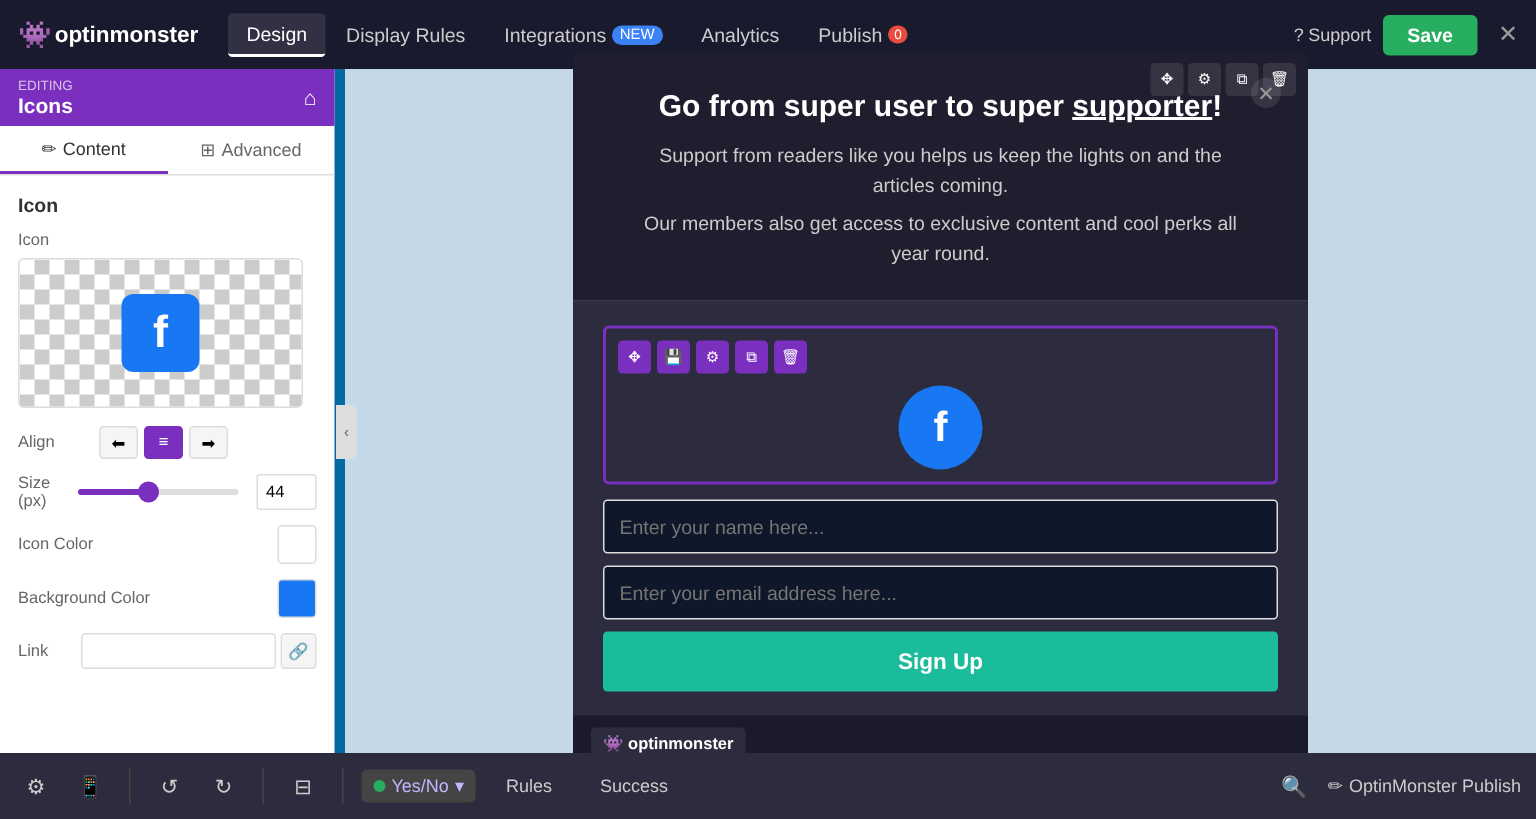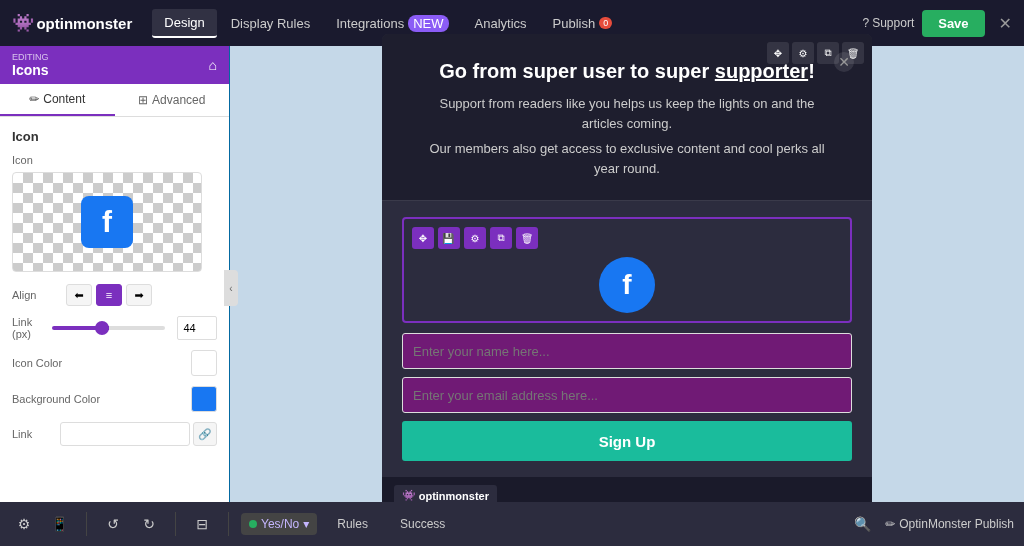--- a/index.html
+++ b/index.html
@@ -9,28 +9,28 @@
     .top-nav {
       display: flex; align-items: center; background: #1a1a2e; height: 46px; padding: 0 12px; gap: 0;
     }
     .om-logo { display: flex; align-items: center; margin-right: 20px; }
     .om-logo-text { color: white; font-weight: bold; font-size: 15px; }
     .om-logo-icon { color: #8bc34a; font-size: 18px; margin-right: 2px; }
     .nav-links { display: flex; align-items: center; gap: 2px; flex: 1; }
     .nav-link { color: #ccc; font-size: 13px; padding: 6px 12px; cursor: pointer; border-radius: 3px; display: flex; align-items: center; gap: 4px; }
     .nav-link.active { color: white; background: rgba(255,255,255,0.1); border-bottom: 2px solid white; }
     .nav-badge { background: #e74c3c; color: white; font-size: 9px; padding: 1px 4px; border-radius: 8px; }
-    .nav-badge-new { background: #8b5cf6; color: white; font-size: 13px; padding: 1px 5px; border-radius: 8px; }
+    .nav-badge-new { background: #3b82f6; color: white; font-size: 10px; padding: 1px 5px; border-radius: 8px; }
     .nav-right { display: flex; align-items: center; gap: 8px; margin-left: auto; }
     .support-btn { color: #ccc; font-size: 12px; cursor: pointer; display: flex; align-items: center; gap: 3px; }
     .save-btn { background: #27ae60; color: white; font-size: 13px; font-weight: bold; padding: 6px 16px; border: none; border-radius: 4px; cursor: pointer; }
     .close-btn { color: #999; font-size: 16px; cursor: pointer; margin-left: 6px; }
 
     
-    .left-panel { position: absolute; top: 46px; left: 0; width: 230px; height: 500px; background: white; border-right: 1px solid #0369a1; display: flex; flex-direction: column; }
+    .left-panel { position: absolute; top: 46px; left: 0; width: 230px; height: 500px; background: white; border-right: 7px solid #0369a1; display: flex; flex-direction: column; }
     .editing-header { background: #7b2fbe; color: white; padding: 6px 12px; display: flex; align-items: center; justify-content: space-between; }
     .editing-label { font-size: 9px; text-transform: uppercase; color: rgba(255,255,255,0.7); }
     .editing-title { font-size: 14px; font-weight: bold; }
     .home-icon-btn { color: white; cursor: pointer; font-size: 14px; }
     .panel-tabs { display: flex; border-bottom: 1px solid #ddd; }
     .panel-tab { flex: 1; text-align: center; padding: 8px; font-size: 12px; cursor: pointer; color: #666; display: flex; align-items: center; justify-content: center; gap: 4px; }
     .panel-tab.active { color: #333; border-bottom: 2px solid #7b2fbe; font-weight: 500; }
     .panel-content { padding: 12px; flex: 1; overflow-y: auto; }
     .section-title { font-size: 13px; font-weight: bold; color: #333; margin-bottom: 10px; }
     .field-label { font-size: 11px; color: #666; margin-bottom: 6px; }
@@ -66,21 +66,21 @@
     .modal-title u { text-decoration: underline; }
     .modal-subtitle { color: #ccc; font-size: 13px; line-height: 1.5; margin-bottom: 6px; }
     .modal-close { position: absolute; top: 10px; right: 10px; color: #999; font-size: 14px; cursor: pointer; width: 20px; height: 20px; background: rgba(255,255,255,0.1); border-radius: 50%; display: flex; align-items: center; justify-content: center; }
     .modal-tool-btn { width: 22px; height: 22px; background: rgba(255,255,255,0.1); border-radius: 3px; display: flex; align-items: center; justify-content: center; color: white; font-size: 10px; cursor: pointer; }
     .modal-body { padding: 16px 20px; }
     .icon-section { border: 2px solid #7b2fbe; border-radius: 4px; padding: 8px; margin-bottom: 10px; position: relative; }
     .icon-toolbar { display: flex; gap: 4px; margin-bottom: 8px; }
     .icon-tool-btn { width: 22px; height: 22px; background: #7b2fbe; border-radius: 3px; display: flex; align-items: center; justify-content: center; color: white; font-size: 10px; cursor: pointer; }
     .icon-display { display: flex; justify-content: center; }
     .fb-circle { width: 56px; height: 56px; background: #1877f2; border-radius: 50%; display: flex; align-items: center; justify-content: center; color: white; font-size: 28px; font-weight: bold; }
-    .form-input { width: 100%; height: 36px; border: 1px solid #ddd; border-radius: 3px; padding: 0 10px; font-size: 13px; color: #999; background: #701a75; margin-bottom: 8px; }
+    .form-input { width: 100%; height: 36px; border: 1px solid #ddd; border-radius: 3px; padding: 0 10px; font-size: 13px; color: #999; background: #0f172a; margin-bottom: 8px; }
     .signup-btn { width: 100%; height: 40px; background: #1abc9c; border: none; border-radius: 3px; color: white; font-size: 15px; font-weight: bold; cursor: pointer; }
     .modal-footer { background: #1a1a2a; padding: 8px 12px; display: flex; align-items: center; }
     .om-footer-logo { font-size: 11px; color: white; background: #2c2c3e; padding: 4px 8px; border-radius: 3px; font-weight: bold; display: flex; align-items: center; gap: 3px; }
 
     
     .bottom-toolbar { position: absolute; bottom: 0; left: 0; right: 0; height: 44px; background: #2c2c3e; display: flex; align-items: center; padding: 0 10px; gap: 8px; }
     .bt-icon-btn { width: 28px; height: 28px; display: flex; align-items: center; justify-content: center; color: #ccc; cursor: pointer; font-size: 14px; }
     .bt-divider { width: 1px; height: 24px; background: #444; margin: 0 4px; }
     .yes-no-btn { display: flex; align-items: center; gap: 4px; background: #444; border-radius: 4px; padding: 4px 8px; cursor: pointer; font-size: 12px; color: #c4b5fd; }
     .yes-no-dot { width: 8px; height: 8px; border-radius: 50%; background: #27ae60; }
@@ -151,21 +151,21 @@
     </div>
 
     <div class="align-control">
       <span class="align-label">Align</span>
       <button class="align-btn">⬅</button>
       <button class="align-btn active">≡</button>
       <button class="align-btn">➡</button>
     </div>
 
     <div class="size-control">
-      <span class="align-label">Link (px)</span>
+      <span class="align-label">Size (px)</span>
       <div class="slider-container">
         <input type="range" min="1" max="100" value="44" class="size-slider" style="">
         <input type="number" value="44" class="size-input" style="">
       </div>
     </div>
 
     <div class="color-row">
       <span class="color-label">Icon Color</span>
       <div class="color-swatch color-swatch-white"></div>
     </div>

